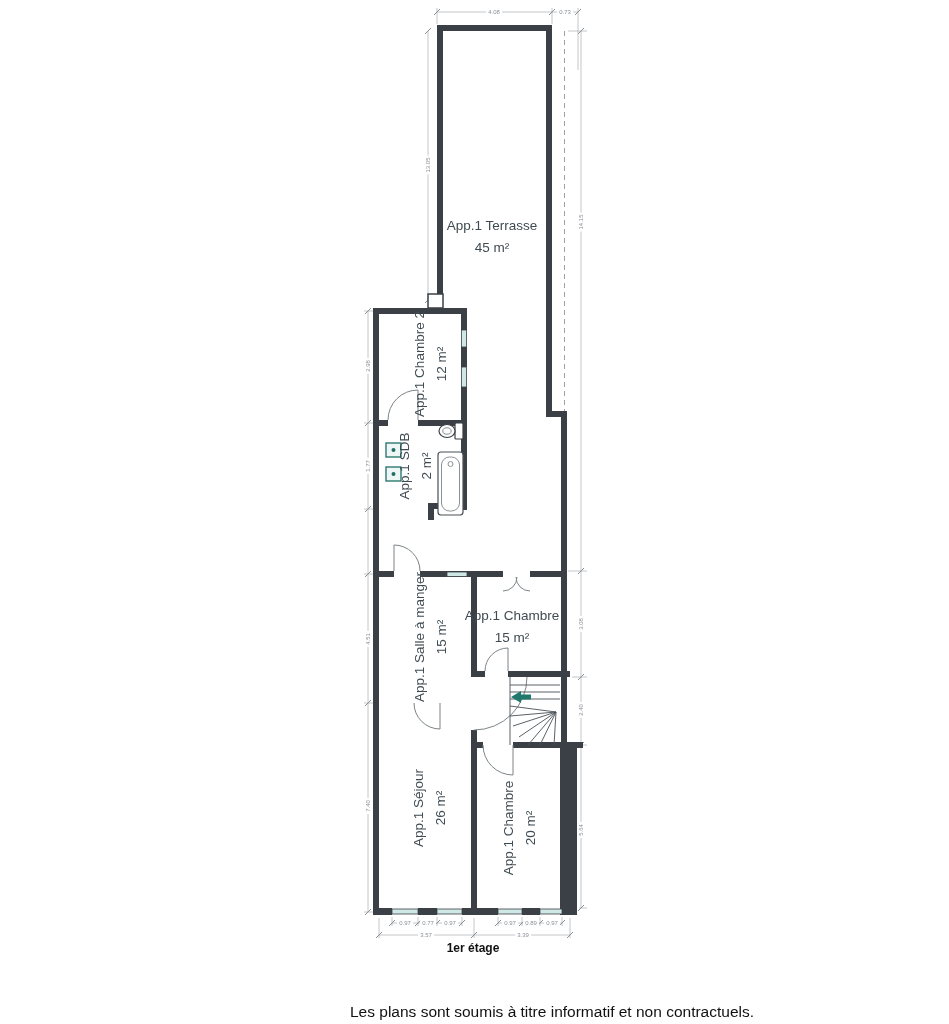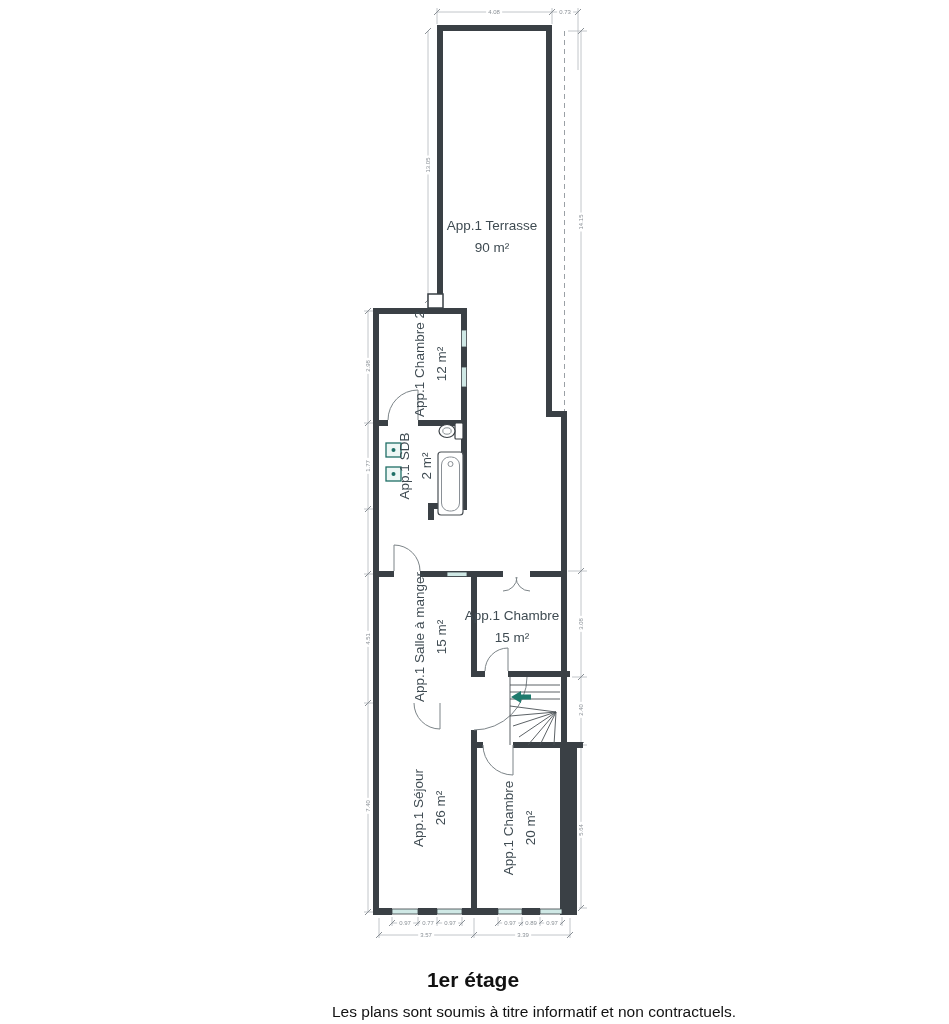--- a/index.html
+++ b/index.html
@@ -7,22 +7,22 @@
   #plan{position:absolute;left:0;top:0;width:949px;height:720px;}
   svg{position:absolute;left:0;top:0;}
   .room-label{position:absolute;display:flex;flex-direction:column;align-items:center;gap:7px;
     color:#3f4b52;font-size:13.5px;line-height:1.1;white-space:nowrap;
     transform:translate(-50%,-50%);text-align:center;}
   .room-label.vlabel{transform:translate(-50%,-50%) rotate(-90deg);}
   .dim{position:absolute;font-size:6px;color:#8a9096;background:#ffffff;padding:0 2px;
     transform:translate(-50%,-50%);white-space:nowrap;line-height:1;}
   .dim.vdim{transform:translate(-50%,-50%) rotate(-90deg);}
   .floor-title{position:absolute;left:473px;top:948px;transform:translate(-50%,-50%);
-    font-size:21px;font-weight:bold;color:#111;white-space:nowrap;margin-top:32px;}
-  .footer-note{position:absolute;left:534px;top:1012px;transform:translate(-50%,-50%);
+    font-size:12px;font-weight:bold;color:#111;white-space:nowrap;}
+  .footer-note{position:absolute;left:552px;top:1012px;transform:translate(-50%,-50%);
     font-size:15.5px;color:#111;white-space:nowrap;}
 </style>
 </head>
 <body>
 
 <div id="plan">
 
   <svg width="949" height="1024" viewBox="0 0 949 1024">
 
     <line x1="564.5" y1="31" x2="564.5" y2="411" stroke="#9aa0a5" stroke-width="1" stroke-dasharray="5,4"></line>
@@ -182,21 +182,21 @@
     </g>
     <g>
       <rect x="438" y="452" width="25" height="63" rx="3" fill="#ffffff" stroke="#4a5055" stroke-width="1.2"></rect>
       <rect x="441.5" y="457" width="18" height="54" rx="8" fill="none" stroke="#8a9096" stroke-width="1"></rect>
       <circle cx="450.5" cy="464" r="2.5" fill="none" stroke="#8a9096" stroke-width="1"></circle>
     </g>
   </svg>
 
   <div class="room-label" style="left:492px;top:237px">
     <div>App.1 Terrasse</div>
-    <div>90 m²</div>
+    <div>45 m²</div>
   </div>
   <div class="room-label vlabel" style="left:431px;top:364px">
     <div>App.1 Chambre 2</div>
     <div>12 m²</div>
   </div>
   <div class="room-label vlabel" style="left:416px;top:466px">
     <div>App.1 SDB</div>
     <div>2 m²</div>
   </div>
   <div class="room-label vlabel" style="left:431px;top:637px">

